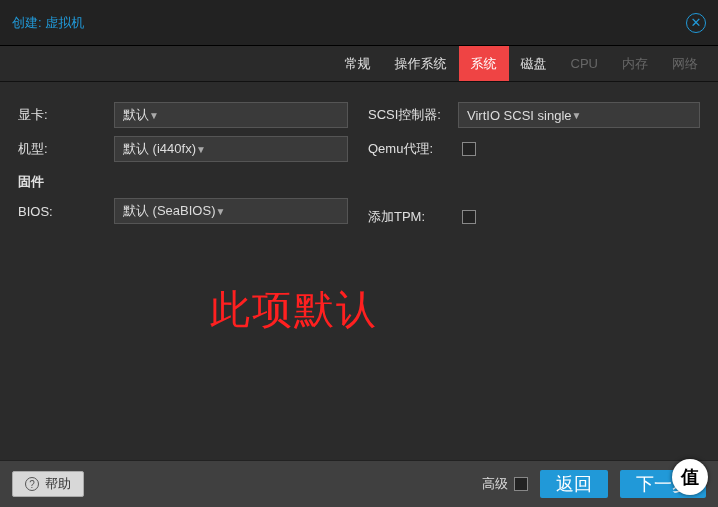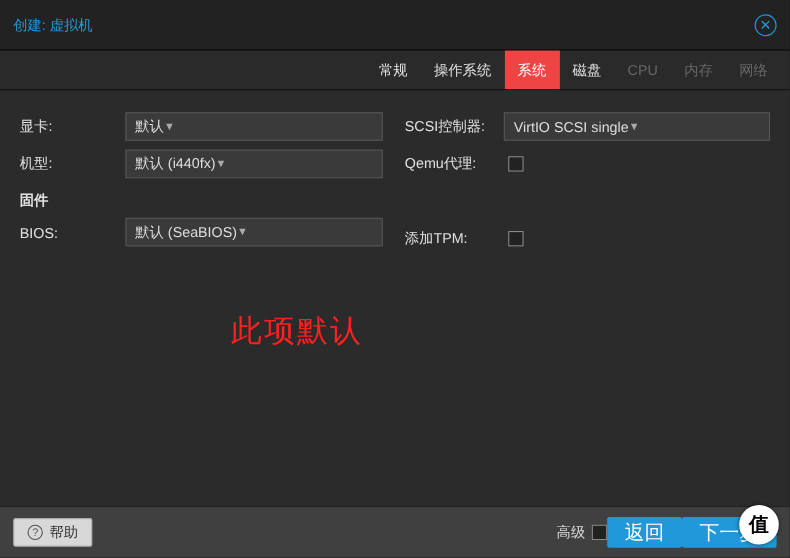--- a/index.html
+++ b/index.html
@@ -97,21 +97,21 @@
     border: 1px solid #888;
     background: #222;
     cursor: pointer;
     margin-left: 4px;
   }
   .annotation {
     position: absolute;
     left: 210px;
     top: 200px;
     color: #ff2020;
-    font-size: 28px;
+    font-size: 40px;
     letter-spacing: 2px;
     font-weight: 400;
   }
   .footer {
     position: absolute;
     bottom: 0; left: 0; right: 0;
     height: 47px;
     background: #404040;
     border-top: 1px solid #222;
     display: flex;
@@ -131,21 +131,21 @@
     cursor: pointer;
     font-size: 13px;
     border-radius: 2px;
   }
   .help-btn .q {
     width: 14px; height: 14px; border-radius: 50%;
     border: 1px solid #555; color:#555;
     display:flex;align-items:center;justify-content:center;
     font-size:10px;
   }
-  .footer-right { display: flex; align-items: center; }
+  .footer-right { display: flex; align-items: center; gap: 12px; }
   .adv { display:flex; align-items:center; gap:6px; color:#ddd; cursor:pointer; }
   .adv .cb { width:14px; height:14px; border:1px solid #888; background:#222; }
   .btn-blue {
     background: #2199d8;
     color: #fff;
     border: none;
     height: 28px;
     padding: 0 16px;
     font-size: 18px;
     cursor: pointer;

